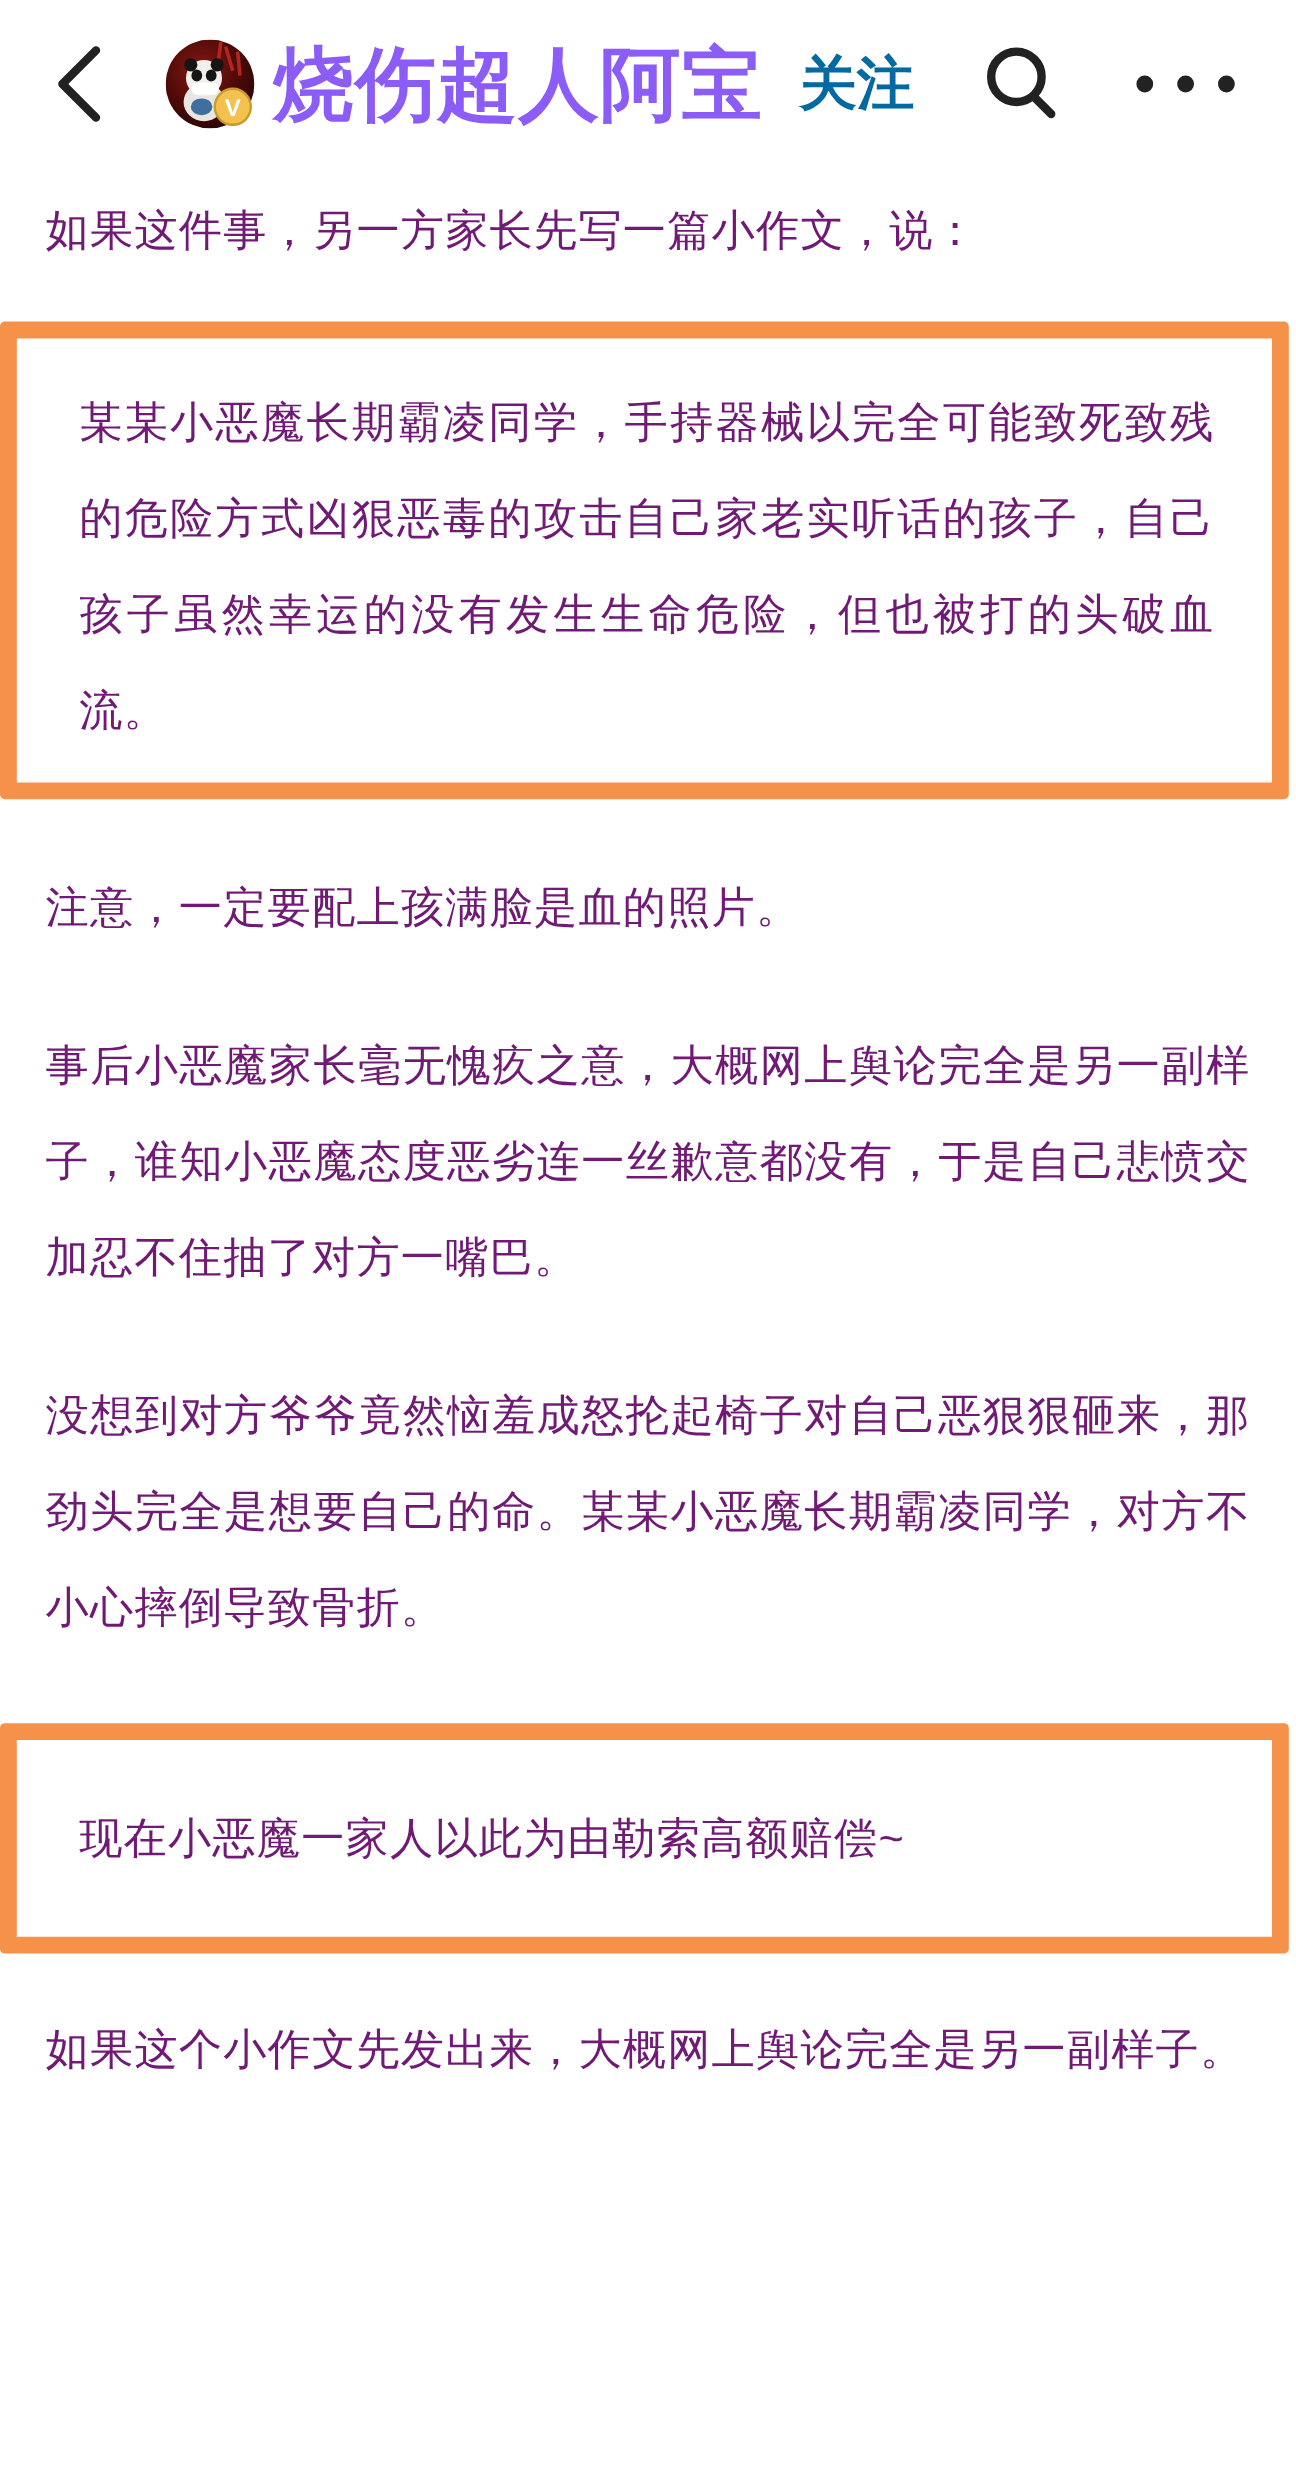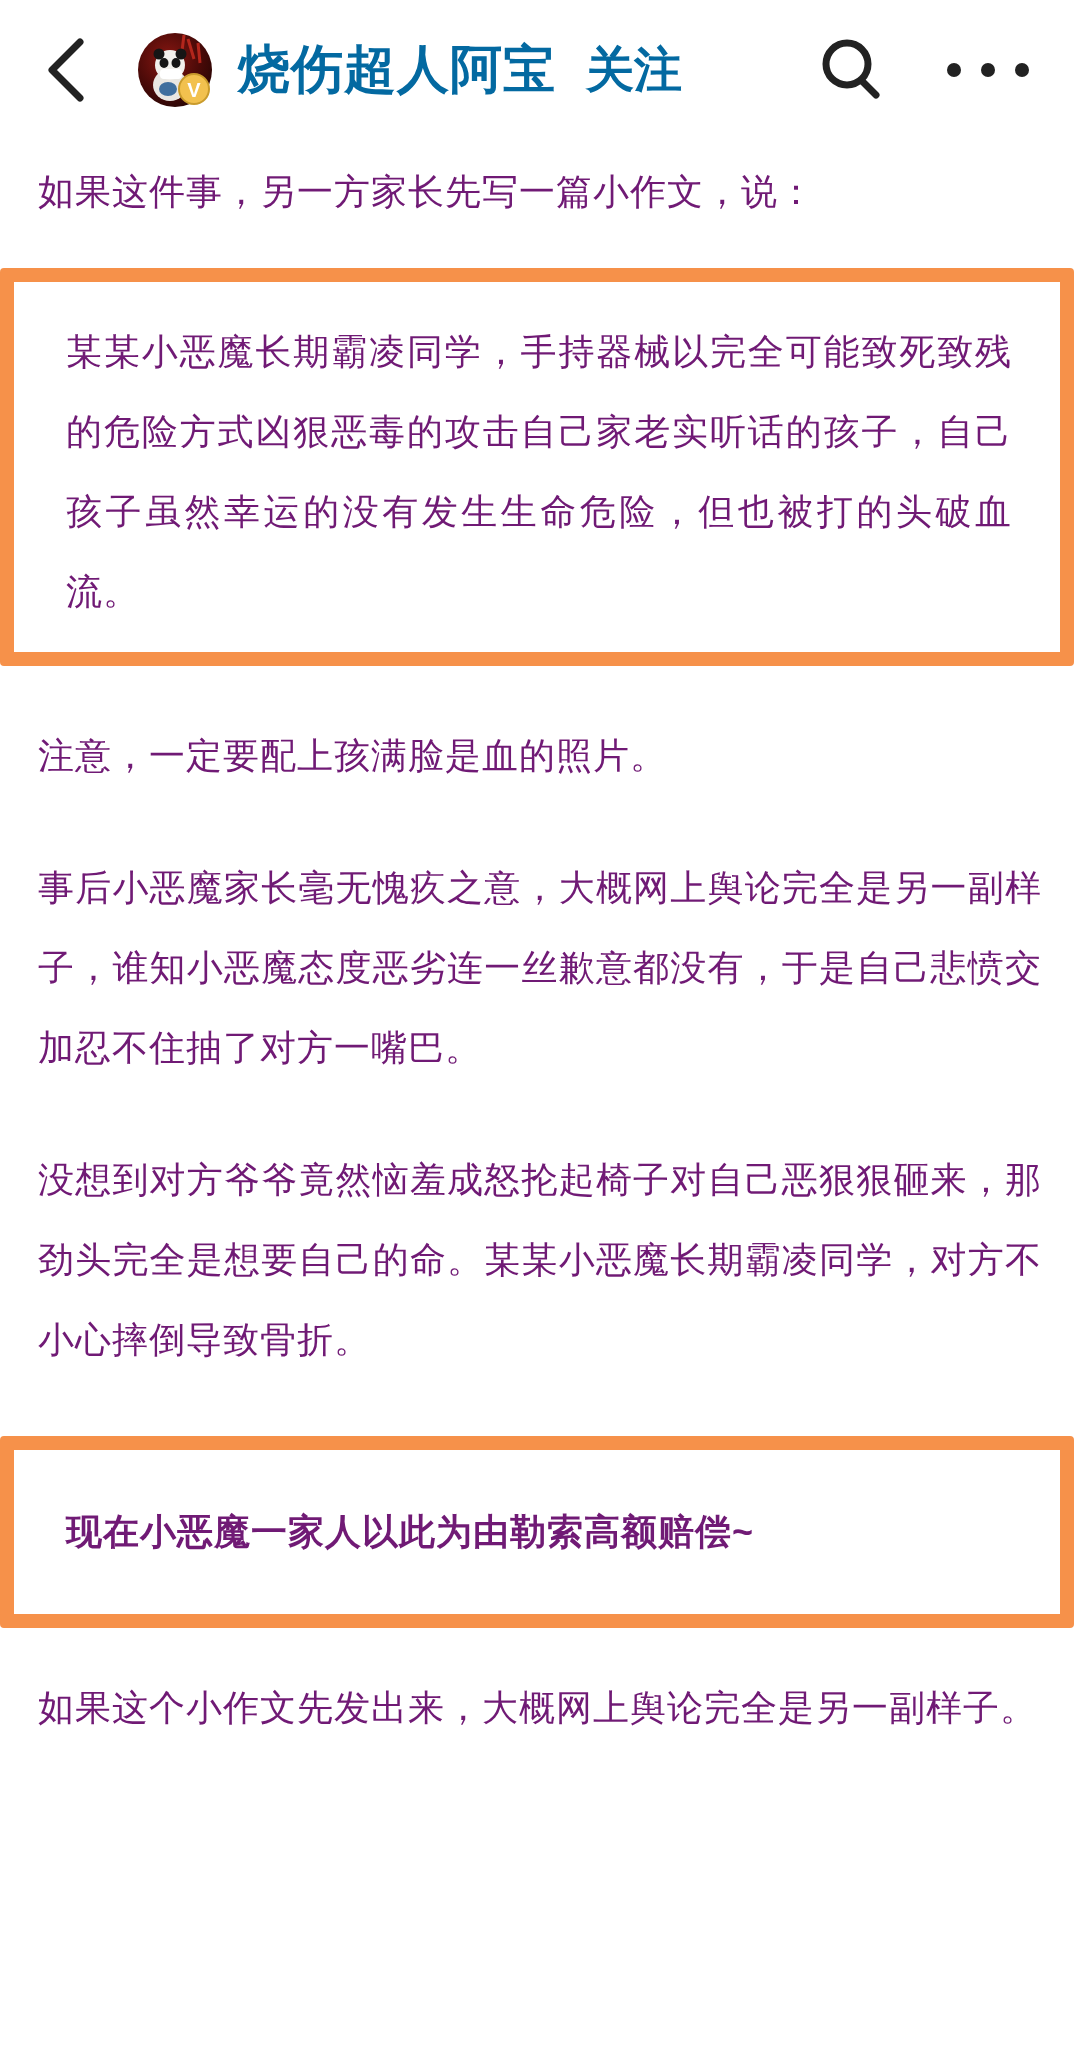--- a/index.html
+++ b/index.html
@@ -4,41 +4,41 @@
 <style>
   * { margin:0; padding:0; box-sizing:border-box; }
   html,body { width:1080px; height:2068px; background:#ffffff; overflow:hidden;
     font-family:"Liberation Sans","DejaVu Sans",sans-serif; }
 
   
   .navbar { height:140px; display:flex; align-items:center; padding:0 44px 0 42px;
     background:#ffffff; }
   .back-btn { width:48px; height:72px; display:flex; align-items:center; flex:0 0 auto; }
   .avatar-wrap { width:74px; height:74px; margin-left:48px; flex:0 0 auto; position:relative; }
-  .username { margin-left:26px; font-size:52px; font-weight:bold; color:#0369a1;
+  .username { margin-left:16px; font-size:67px; font-weight:bold; color:#8b5cf6;
     letter-spacing:1px; white-space:nowrap; }
   .follow { margin-left:30px; font-size:48px; font-weight:bold; color:#0369a1;
     white-space:nowrap; cursor:pointer; }
   .nav-spacer { flex:1 1 auto; }
   .search-btn { width:66px; height:66px; flex:0 0 auto; margin-right:56px; }
   .more-btn { width:96px; height:66px; flex:0 0 auto; display:flex; align-items:center; }
 
   
   .content { padding:0 38px; }
   .para { font-size:36px; line-height:80px; color:#701a75; letter-spacing:1px;
     text-align:justify; }
   .p1 { margin-top:12px; }
   .p2 { margin-top:50px; }
   .p3 { margin-top:52px; }
   .p4 { margin-top:52px; }
   .p5 { margin-top:40px; }
 
   .highlight-box { border:14px solid #F6914A; border-radius:4px; background:#ffffff; }
   .box1 { margin:36px -32px 0 -38px; padding:30px 48px 20px 52px; }
-  .box2 { margin:56px -32px 0 -38px; padding:42px 44px 42px 52px;font-weight:bold; }
+  .box2 { margin:56px -32px 0 -38px; padding:42px 44px 42px 52px; }
 
   .icon-stroke { stroke:#222222; stroke-width:7; fill:none; stroke-linecap:round;
     stroke-linejoin:round; }
 </style>
 </head>
 <body>
 
 <div class="navbar">
 
   <div class="back-btn">

